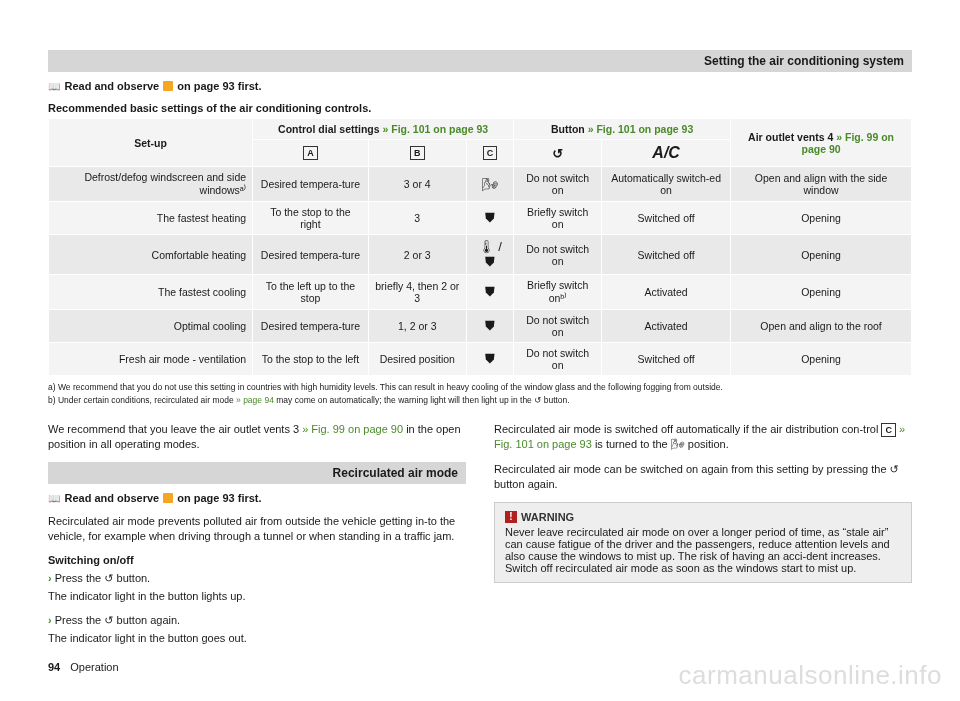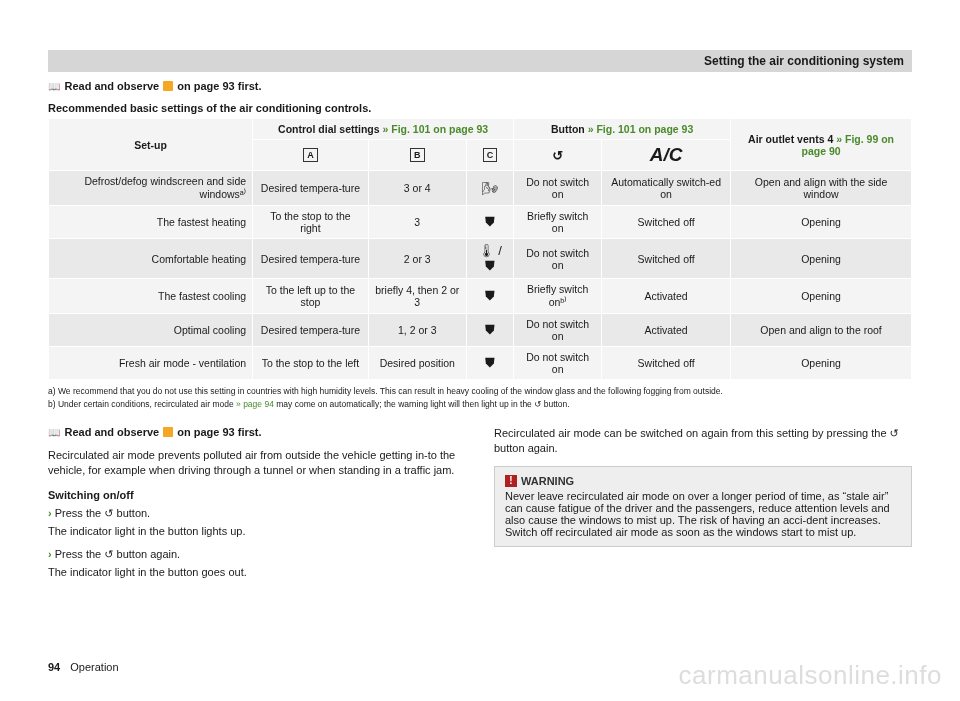--- a/index.html
+++ b/index.html
@@ -69,21 +69,21 @@
     padding: 0 3px;
     line-height: 12px;
   }
   .recirc-icon {
     display: inline-block;
     font-weight: bold;
   }
   .ac-label {
     font-weight: bold;
     font-style: italic;
-    font-size: 19px;
+    font-size: 16px;
   }
   .footnotes {
     font-size: 8.5px;
     margin-top: 6px;
     line-height: 1.3;
   }
   .footnotes div { margin-bottom: 2px; }
   .columns {
     display: flex;
     gap: 28px;
@@ -234,41 +234,48 @@
 
   <div class="footnotes">
     <div>a)  We recommend that you do not use this setting in countries with high humidity levels. This can result in heavy cooling of the window glass and the following fogging from outside.</div>
     <div>
       <span>b)  Under certain conditions, recirculated air mode </span><span class="green-link">» page 94</span><span> may come on automatically; the warning light will then light up in the ↺ button.</span>
     </div>
   </div>
 
   <div class="columns">
     <div class="col">
-
+      <div class="body-text">
+        <span>We recommend that you leave the air outlet vents 3 </span><span class="green-link">» Fig. 99 on page 90</span><span> in the open position in all operating modes.</span>
+      </div>
+
+      <div class="section-bar">Recirculated air mode</div>
 
       <div class="read-observe">
         <span class="book-icon"></span>
         <span>Read and observe</span>
         <span class="warn-square"></span>
         <span>on page 93 first.</span>
       </div>
 
       <div class="body-text">Recirculated air mode prevents polluted air from outside the vehicle getting in-to the vehicle, for example when driving through a tunnel or when standing in a traffic jam.</div>
 
       <div class="bold body-text" style="margin-bottom:4px">Switching on/off</div>
 
       <div class="arrow-item"><span class="g">› </span><span>Press the ↺ button.</span></div>
       <div class="body-text">The indicator light in the button lights up.</div>
 
       <div class="arrow-item"><span class="g">› </span><span>Press the ↺ button again.</span></div>
       <div class="body-text">The indicator light in the button goes out.</div>
     </div>
 
     <div class="col">
+      <div class="body-text">
+        <span>Recirculated air mode is switched off automatically if the air distribution con-trol </span><span class="letter-box">C</span><span class="green-link"> » Fig. 101 on page 93</span><span> is turned to the 🌬 position.</span>
+      </div>
       <div class="body-text">Recirculated air mode can be switched on again from this setting by pressing the ↺ button again.</div>
 
       <div class="warning-box">
         <div class="warning-head">
           <span class="red-sq">!</span>
           <span>WARNING</span>
         </div>
         <div>Never leave recirculated air mode on over a longer period of time, as “stale air” can cause fatigue of the driver and the passengers, reduce attention levels and also cause the windows to mist up. The risk of having an acci-dent increases. Switch off recirculated air mode as soon as the windows start to mist up.</div>
       </div>
     </div>

